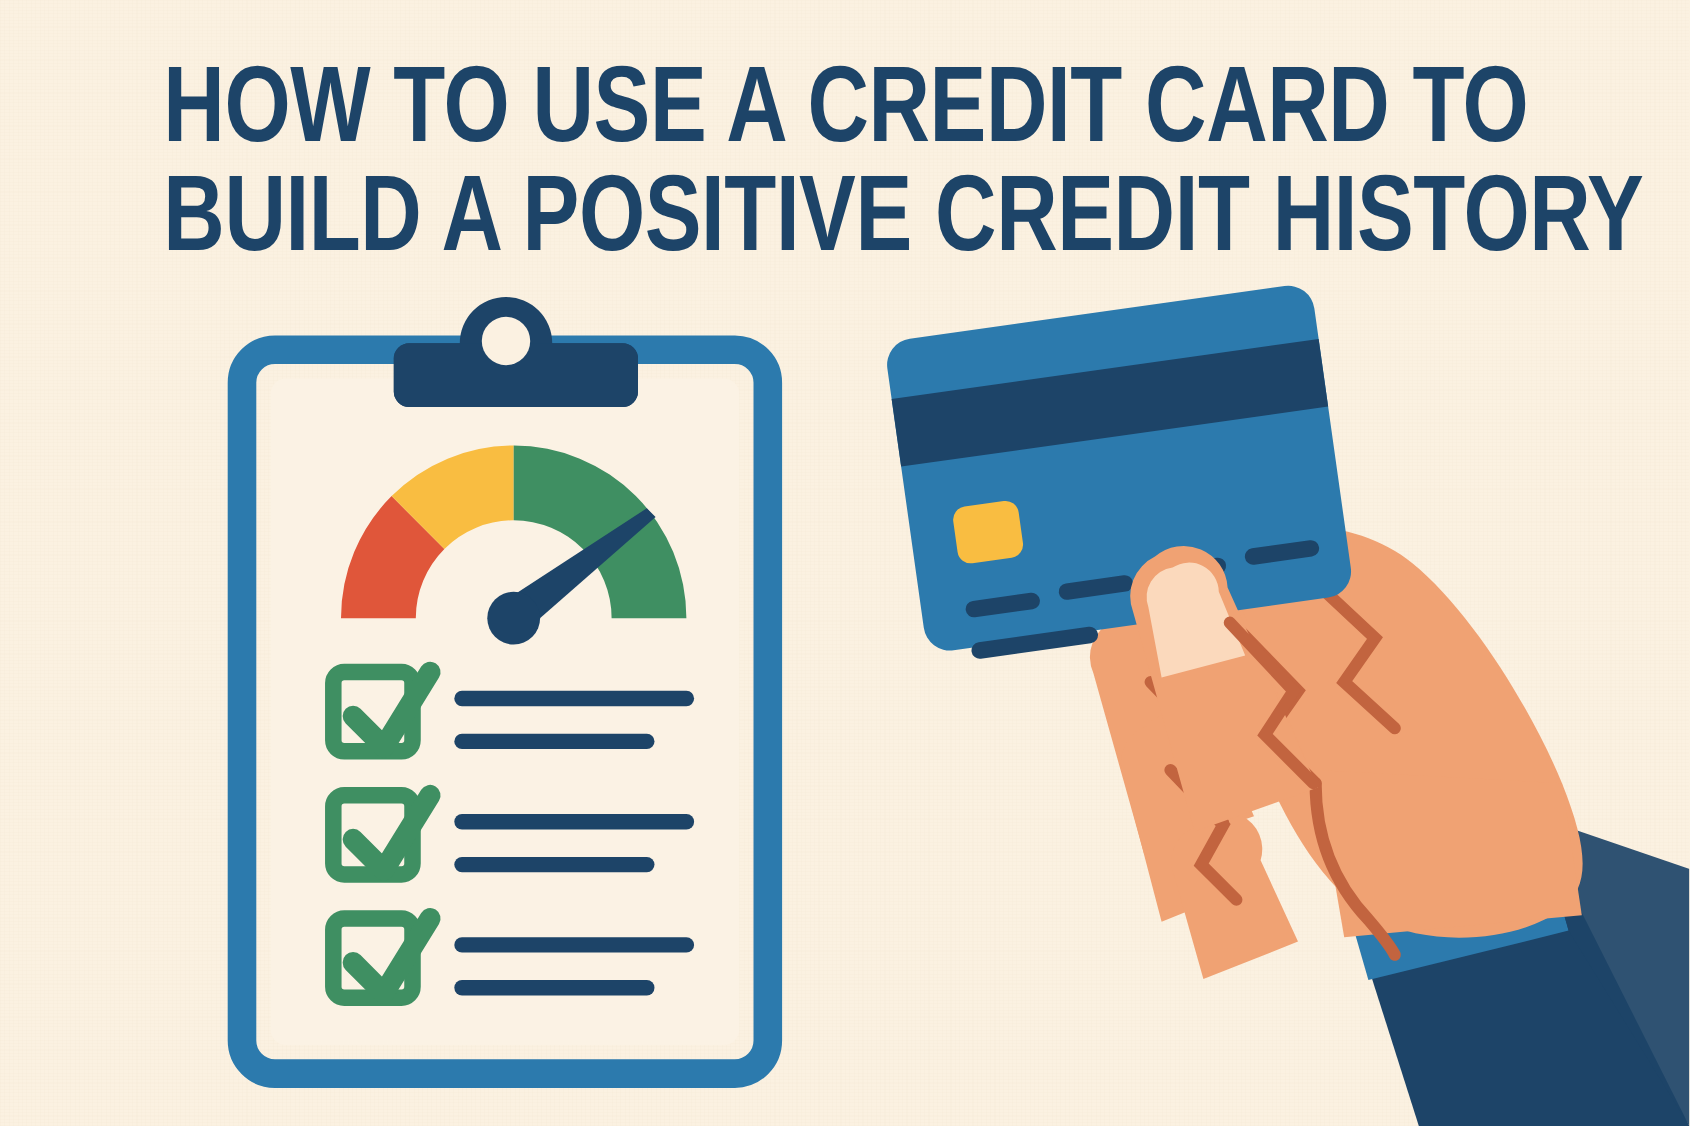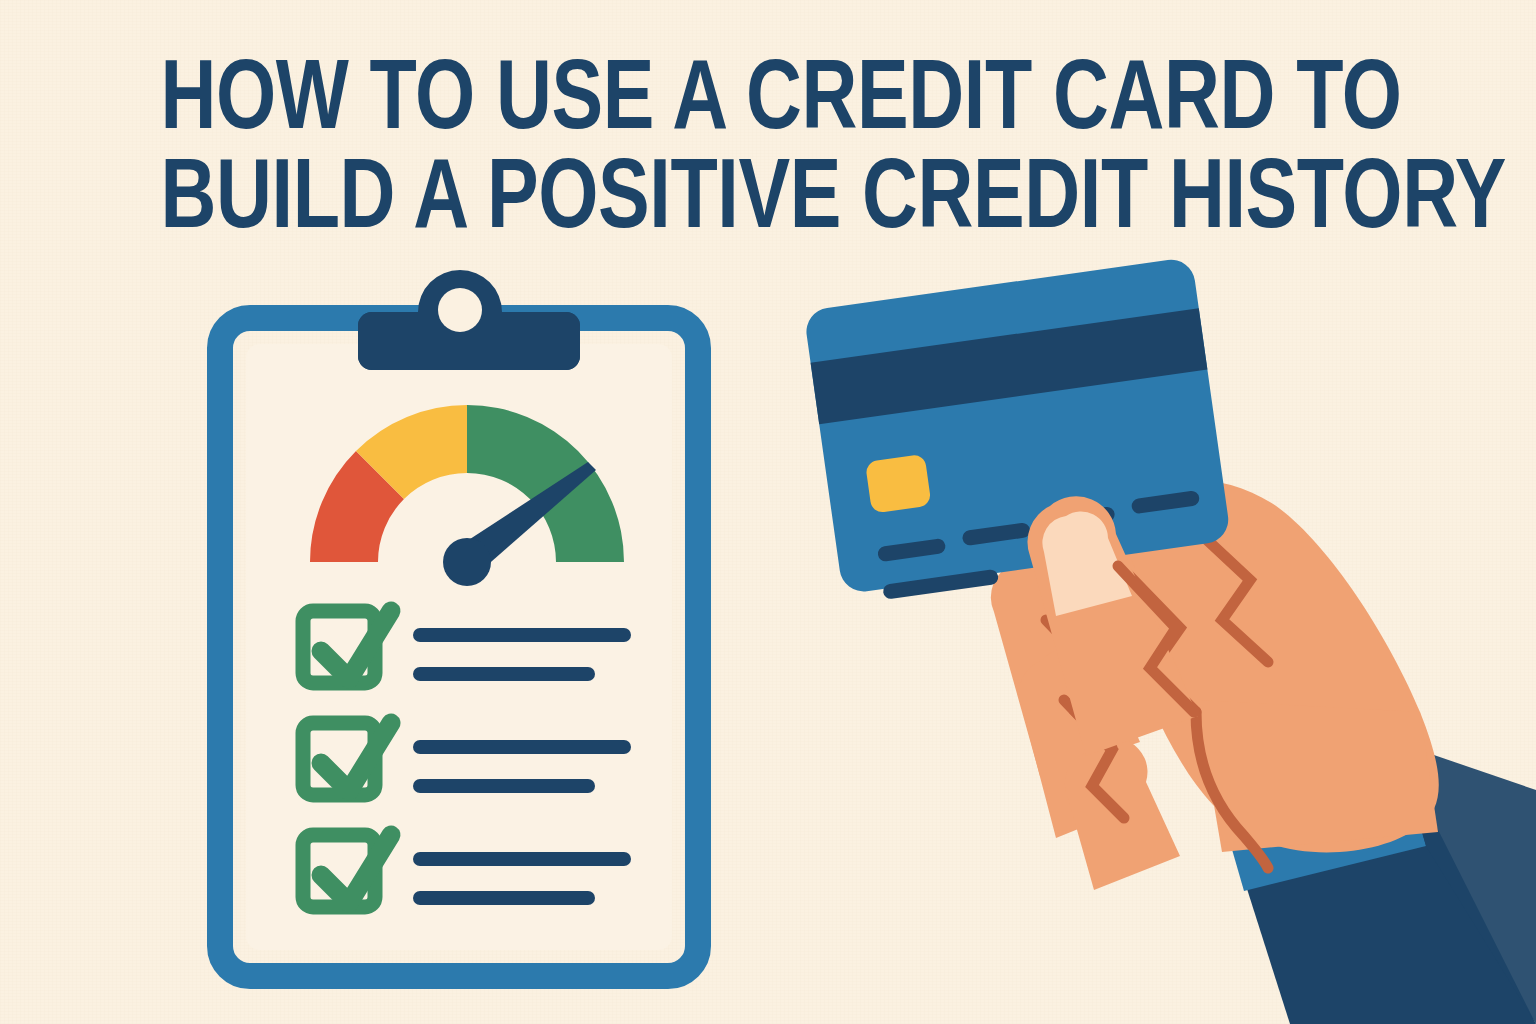--- a/index.html
+++ b/index.html
@@ -23,21 +23,21 @@
     pointer-events: none;
     opacity: .5;
     background-image:
       repeating-linear-gradient(0deg, rgba(160,130,90,.035) 0 1px, rgba(0,0,0,0) 1px 3px),
       repeating-linear-gradient(90deg, rgba(160,130,90,.03) 0 1px, rgba(0,0,0,0) 1px 4px);
   }
 
   
   #title-block {
     position: absolute;
-    left: 16px;
+    left: 4px;
     top: 46px;
     width: 1376px;
     text-align: right;
     z-index: 5;
   }
   .title-line {
     display: block;
     color: #1d4468;
     font-family: "Liberation Sans Narrow", "Liberation Sans", sans-serif;
     font-weight: 700;

